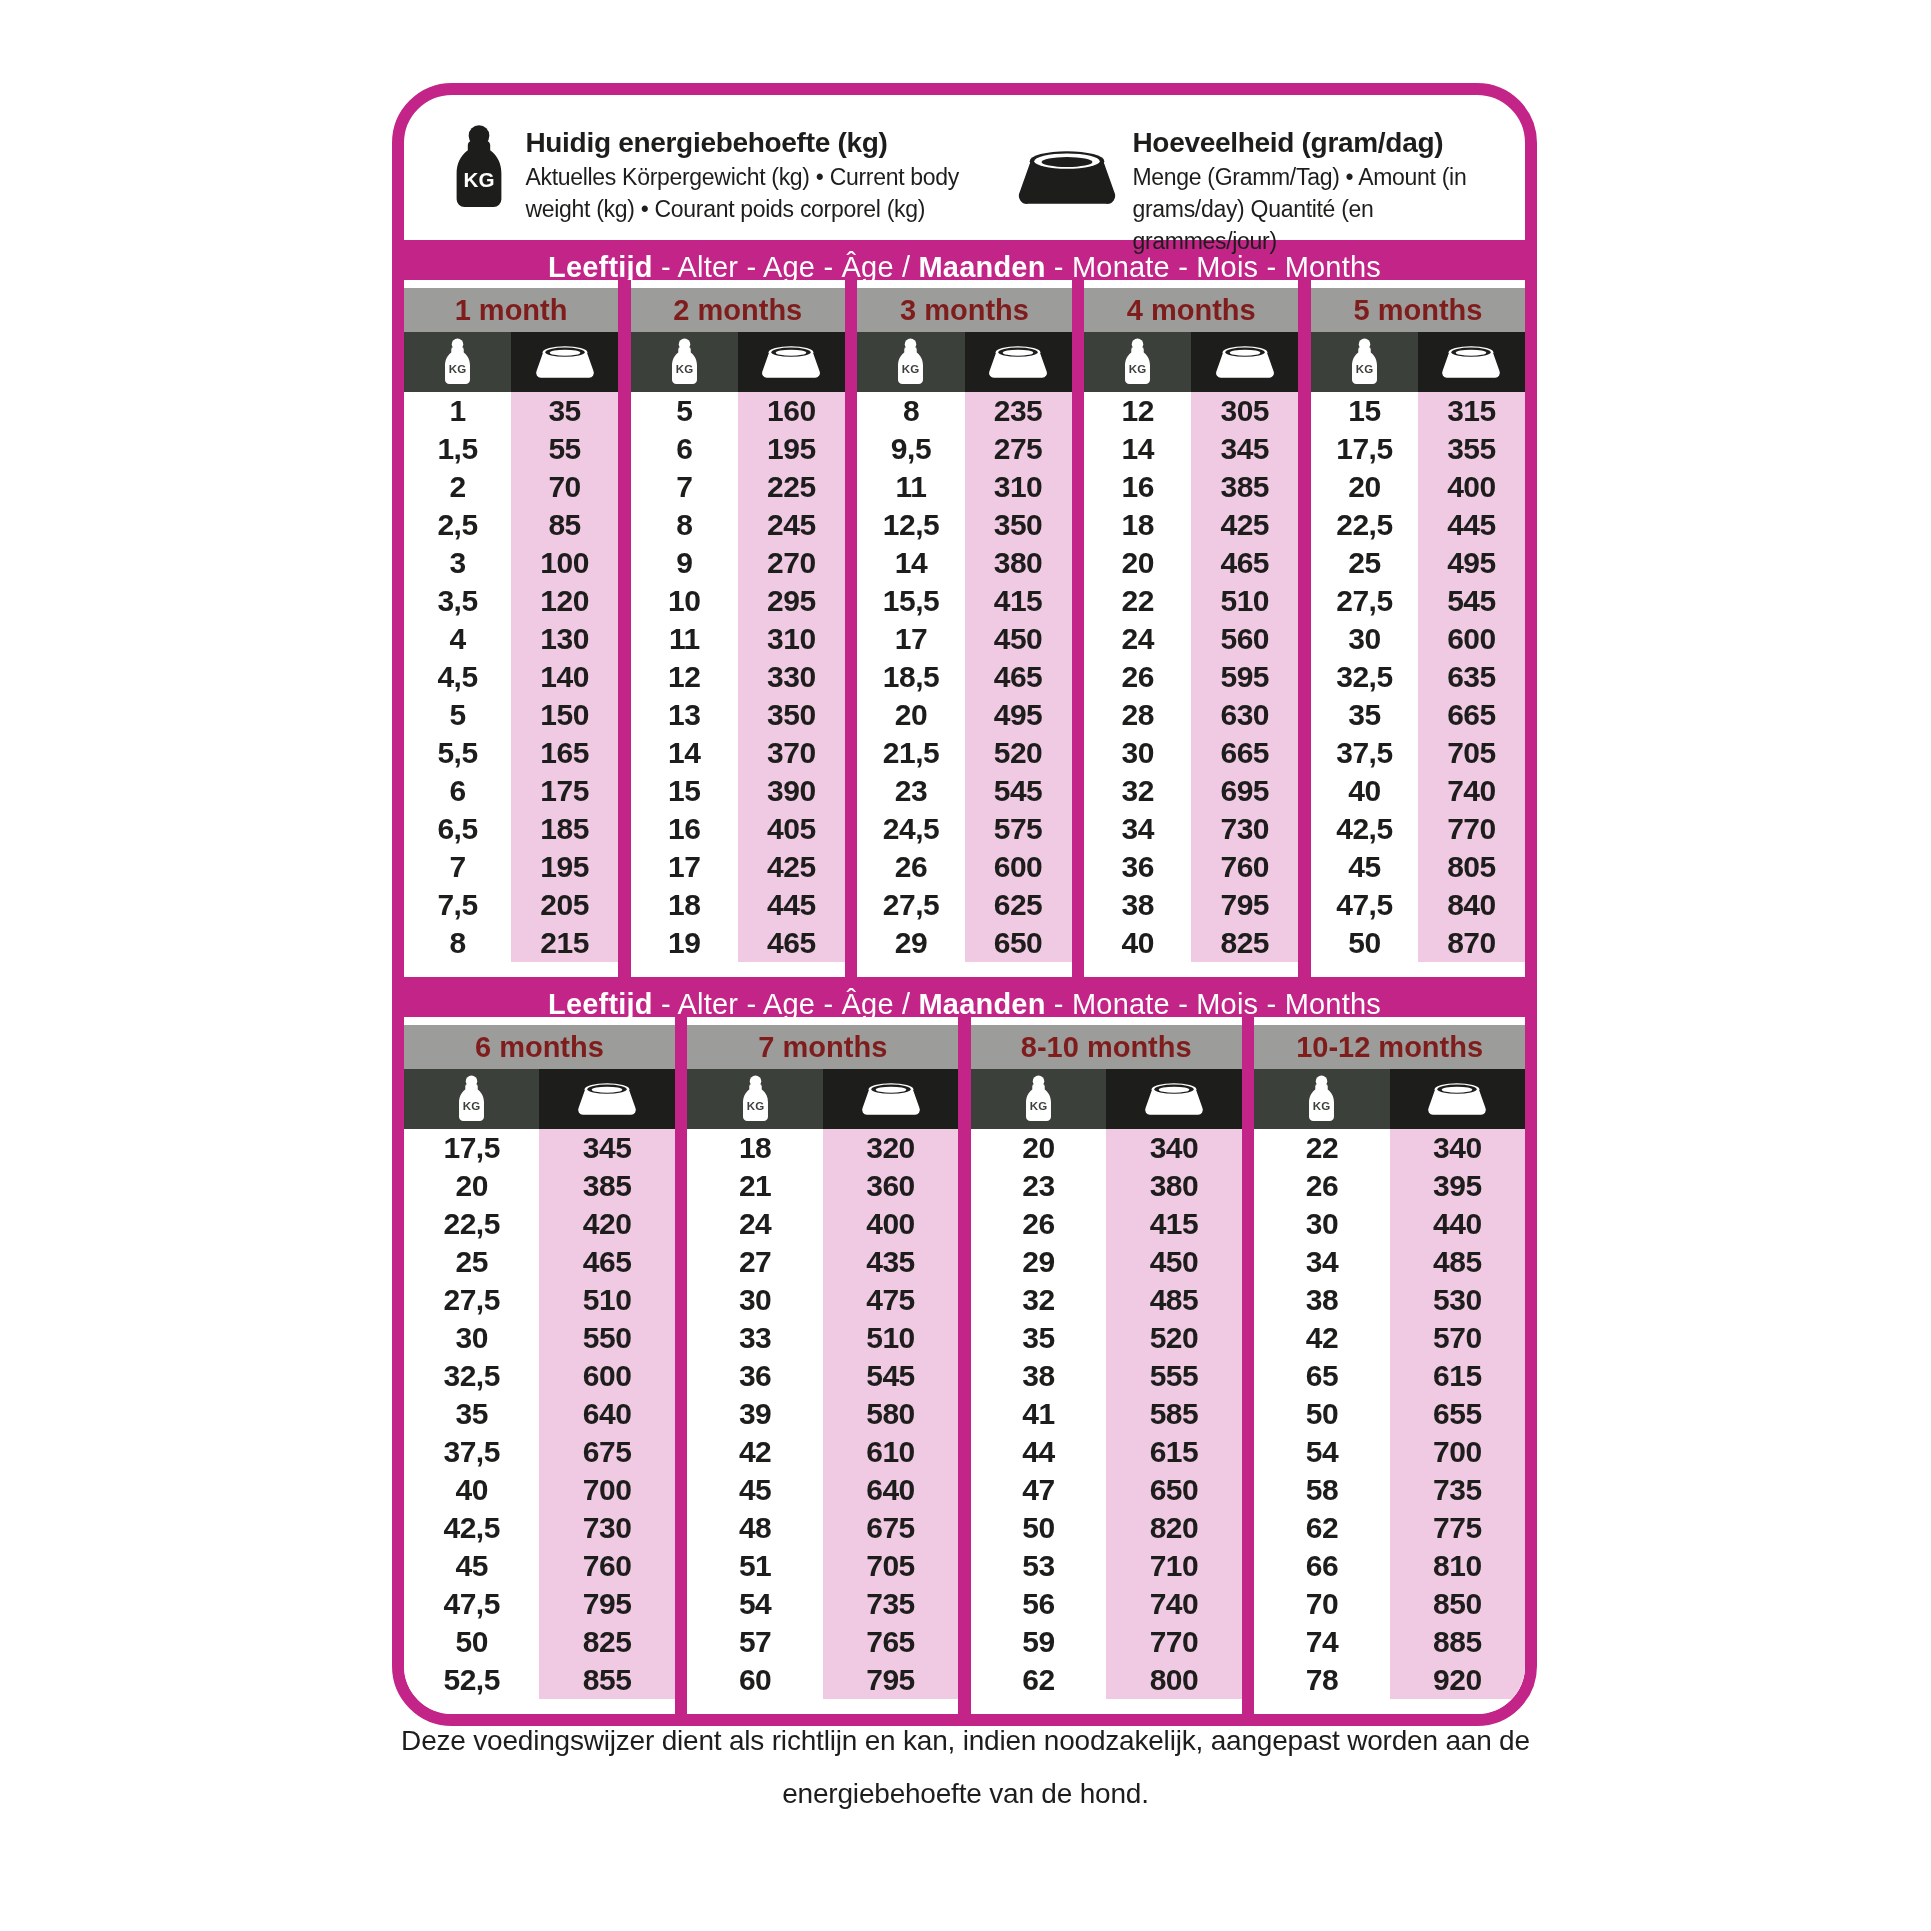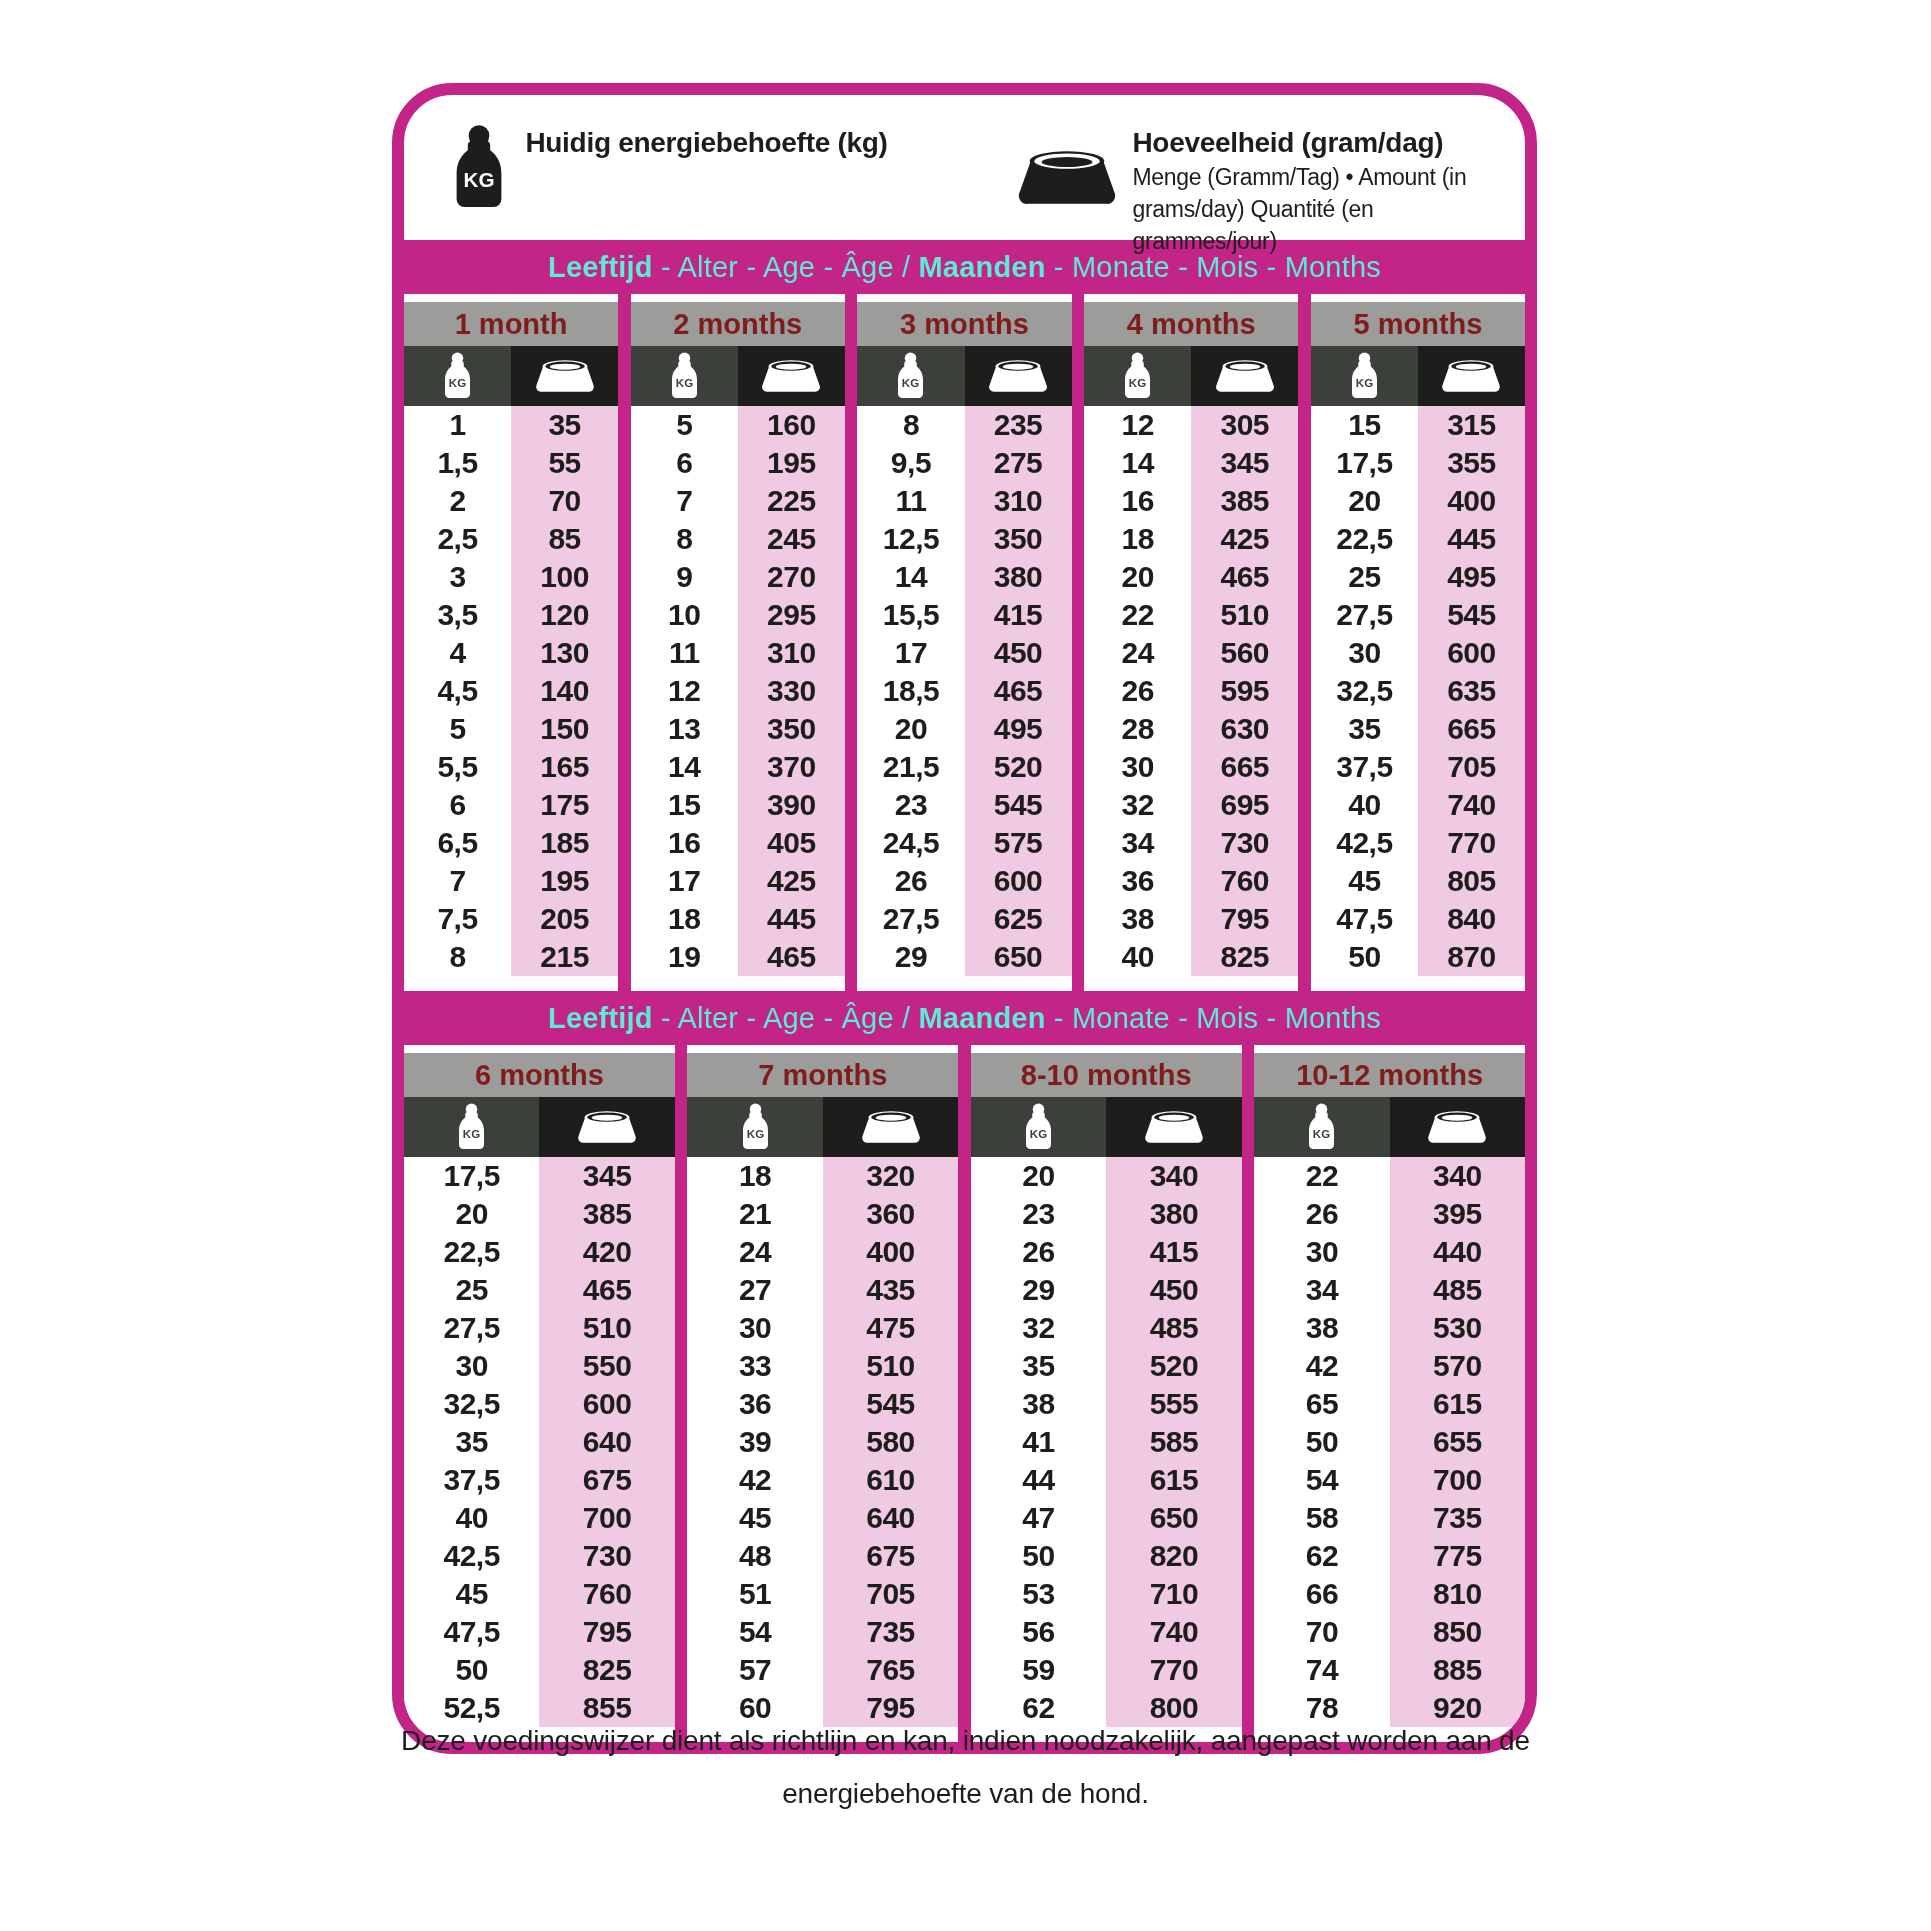--- a/index.html
+++ b/index.html
@@ -21,22 +21,22 @@
   .litem.w { flex:1.16; }
   .litem.a { flex:1; }
   .licon svg { display:block; }
   .licon.bowl { margin-top:25px; }
   .ltitle { font-weight:bold; font-size:28px; line-height:37px; letter-spacing:-0.3px; }
   .lsub { font-size:23px; line-height:32px; letter-spacing:-0.3px; }
   .litem.w .lsub { max-width:488px; }
   .litem.a .lsub { max-width:439px; }
   
   .band {
-    background:#C22487; color:#5eead4; text-align:center;
-    font-size:29px; height:54px; line-height:54px; letter-spacing:0.2px;
+    background:#C22487; color:#ffffff; text-align:center;
+    font-size:29px; height:40px; line-height:54px; letter-spacing:0.2px;
   }
   .band .b { font-weight:bold; }
   
   .tsec { display:flex; background:#fff; }
   .sep { width:12.6px; background:#C22487; }
   .col { flex:1; padding:7.7px 0 15.4px; display:flex; flex-direction:column; }
   .mh {
     background:#9C9C9B; color:#7f1d1d; font-weight:bold;
     font-size:29px; height:44px; line-height:44px; text-align:center;
   }
@@ -65,20 +65,21 @@
     <div class="litem w">
       <span class="licon kg" id="legend-weight-icon">
           <svg width="62" height="87" viewBox="0 0 72 100">
     <circle cx="36" cy="13" r="12" fill="#1D1D1B"></circle>
     <path d="M28 19 h16 a5 5 0 0 1 5 5 v6 c9 7 13 16 13 27 v30 a9 9 0 0 1 -9 9 H19 a9 9 0 0 1 -9 -9 V57 c0 -11 4 -20 13 -27 v-6 a5 5 0 0 1 5 -5 z" fill="#1D1D1B"></path>
     <text x="36" y="73" font-size="24" font-weight="bold" text-anchor="middle" fill="#ffffff" font-family="Liberation Sans, sans-serif">KG</text>
   </svg>
         </span>
       <div class="ltext">
         <div class="ltitle">Huidig energiebehoefte (kg)</div>
+        <div class="lsub">Aktuelles Körpergewicht (kg) • Current body weight (kg) • Courant poids corporel (kg)</div>
       </div>
     </div>
     <div class="litem a">
       <span class="licon bowl" id="legend-bowl-icon">
           <svg width="100" height="57" viewBox="0 0 110 62">
     <path d="M15 13 H95 L107 47 a9 9 0 0 1 -9 13 H12 A9 9 0 0 1 3 47 Z" fill="#1D1D1B"></path>
     <ellipse cx="55" cy="13" rx="41" ry="11" fill="#1D1D1B"></ellipse>
     <ellipse cx="55" cy="13" rx="36" ry="8.5" fill="#ffffff"></ellipse>
     <ellipse cx="55" cy="14" rx="28" ry="5.5" fill="#1D1D1B"></ellipse>
   </svg>

